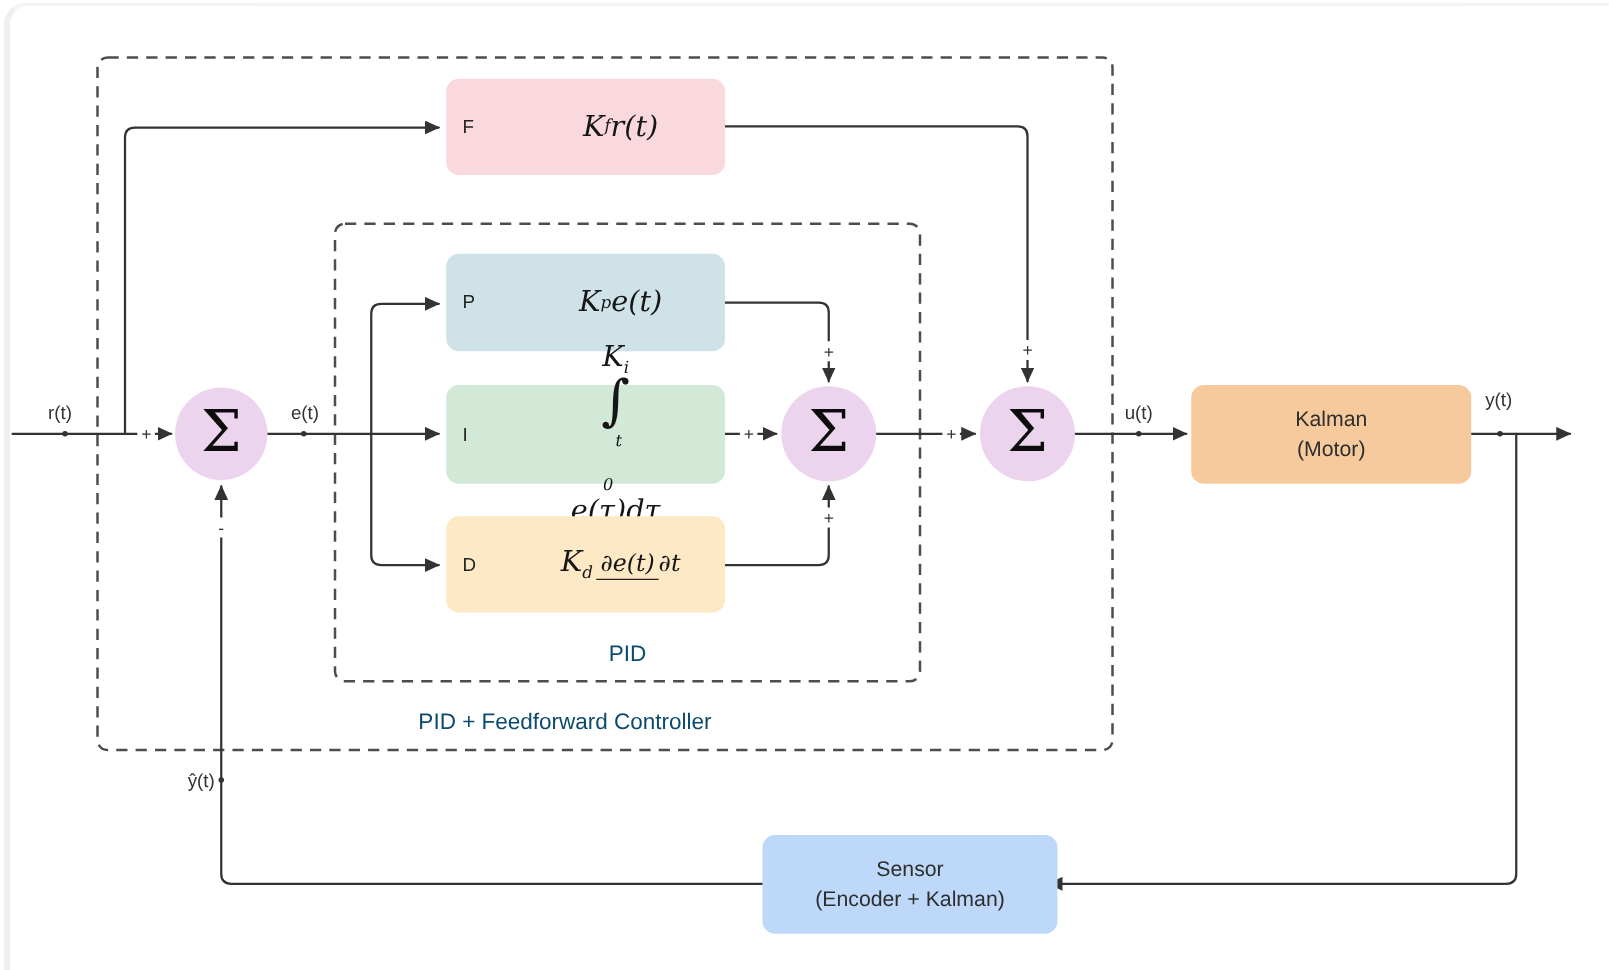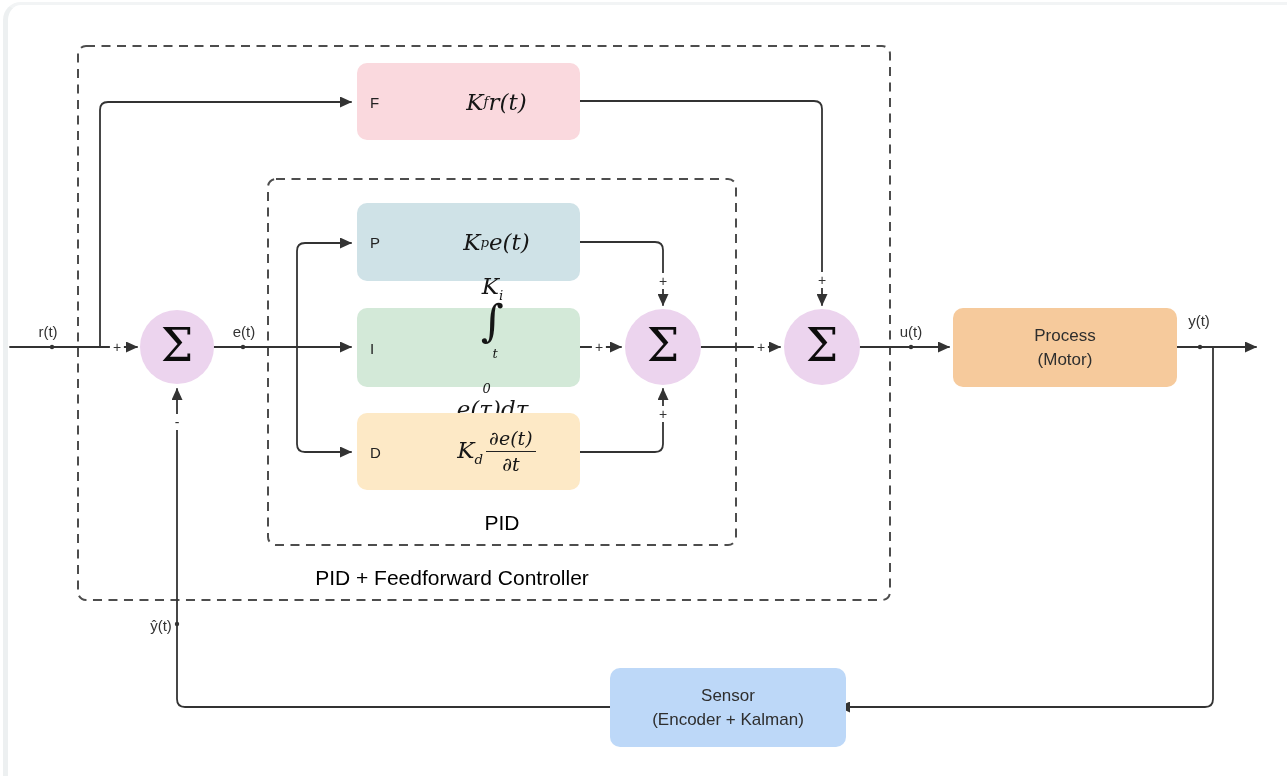--- a/index.html
+++ b/index.html
@@ -29,21 +29,21 @@
   }
   .math sub { font-size:0.58em; }
   .int-sym { font-size:44px; line-height:1; transform:translateY(-3px); }
   .int-lims {
     display:flex; flex-direction:column; justify-content:space-between;
     height:50px; font-size:13px; margin-right:4px;
   }
   .int-lims .up { margin-left:9px; }
   .int-lims .lo { margin-left:-1px; }
   .frac {
-    display:inline-flex; flex-direction:column; align-items:center;
+    display:inline-flex; flex-direction:row; align-items:center;
     font-size:19px; line-height:1.3; margin-left:3px;
   }
   .frac .num { border-bottom:1.5px solid #222; padding:0 3px; }
 
   .btext { text-align:center; font-size:17px; line-height:1.4; color:#2e2e2e; }
 
   .sum {
     position:absolute; border-radius:50%;
     display:flex; align-items:center; justify-content:center;
   }
@@ -53,21 +53,21 @@
   }
 
   .lbl {
     position:absolute; transform:translate(-50%,-50%);
     font-size:15px; color:#333; white-space:nowrap;
   }
   .sign {
     position:absolute; transform:translate(-50%,-50%);
     font-size:14px; color:#333; background:#fff; padding:1px 3px; line-height:1;
   }
-  .boxlabel { font-size:21px; color:#000000; }
+  .boxlabel { font-size:18px; color:#0c4a6e; }
 </style>
 </head>
 <body>
 
 <div class="canvas">
 
   <div class="page-edge"></div>
 
   <svg class="wires" width="1287" height="776" viewBox="0 0 1287 776">
     <defs>
@@ -152,21 +152,21 @@
       <span><span>K</span><sub>d</sub></span>
       <span class="frac">
           <span class="num">∂e(t)</span>
           <span class="den">∂t</span>
         </span>
     </span>
   </div>
 
   <div class="block" style="left: 953px; top: 308px; width: 224px; height: 79px; background-color: rgb(246, 202, 156);">
     <div class="btext">
-      <div>Process</div>
+      <div>Kalman</div>
       <div>(Motor)</div>
     </div>
   </div>
 
   <div class="block" style="left: 610px; top: 668px; width: 236px; height: 79px; background-color: rgb(189, 216, 248);">
     <div class="btext">
       <div>Sensor</div>
       <div>(Encoder + Kalman)</div>
     </div>
   </div>

